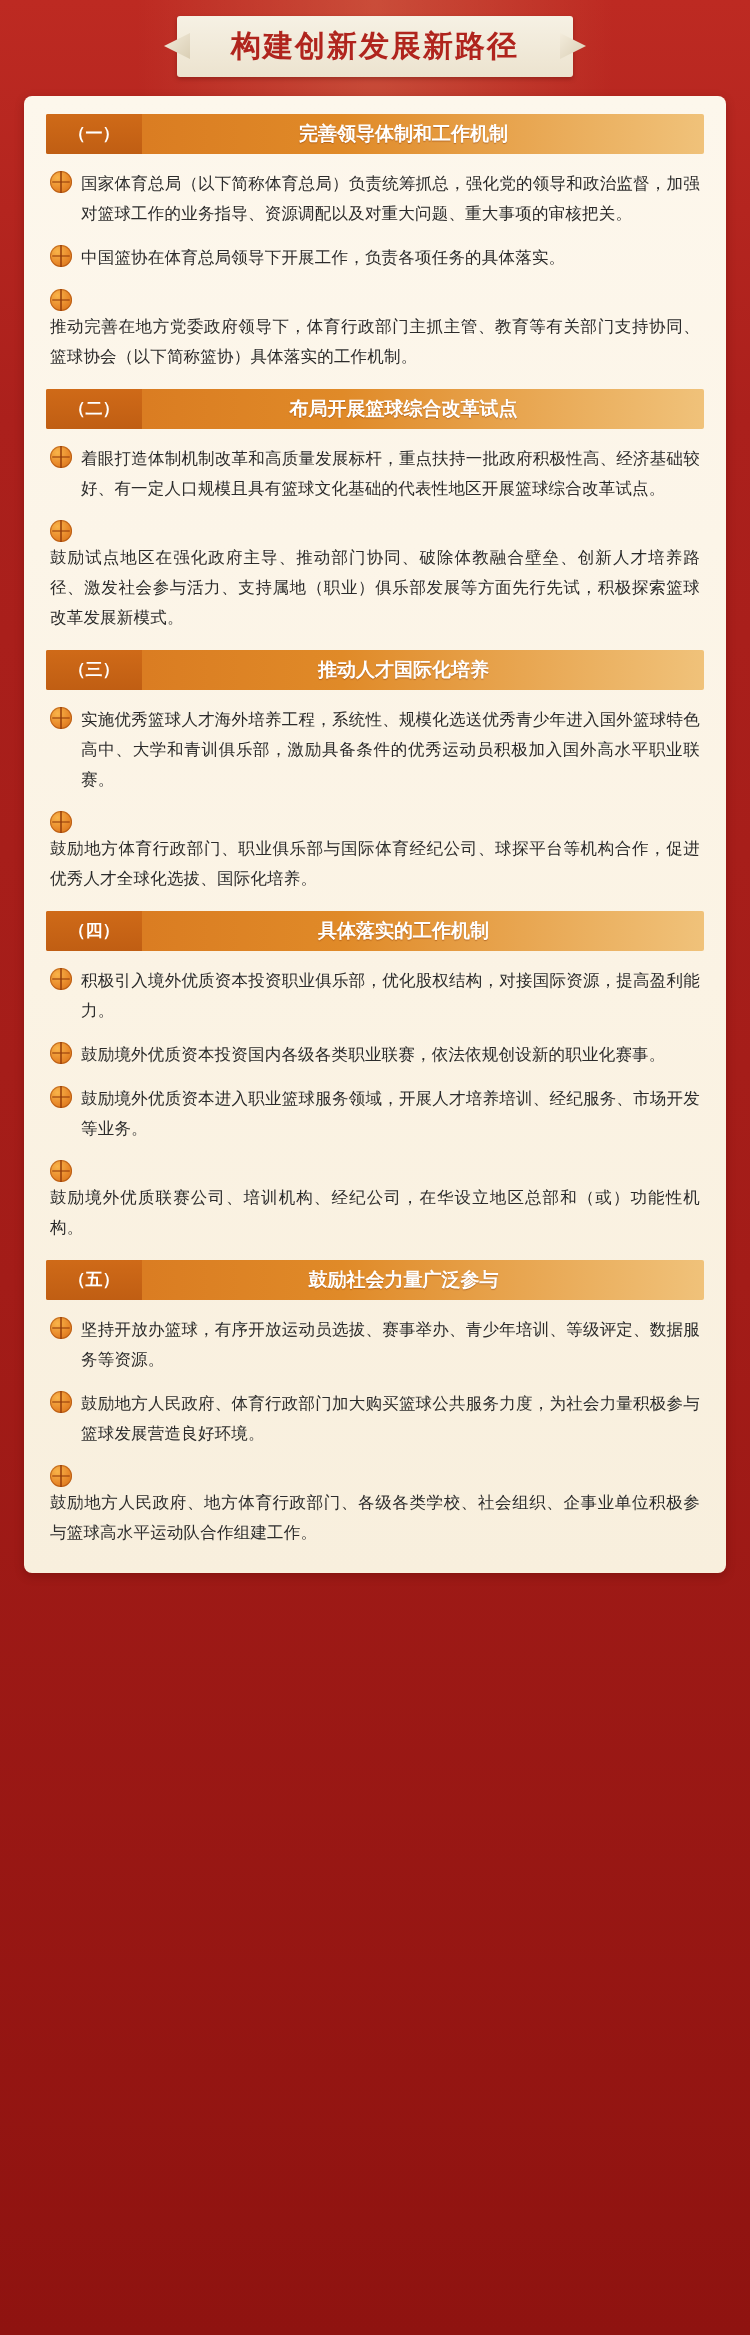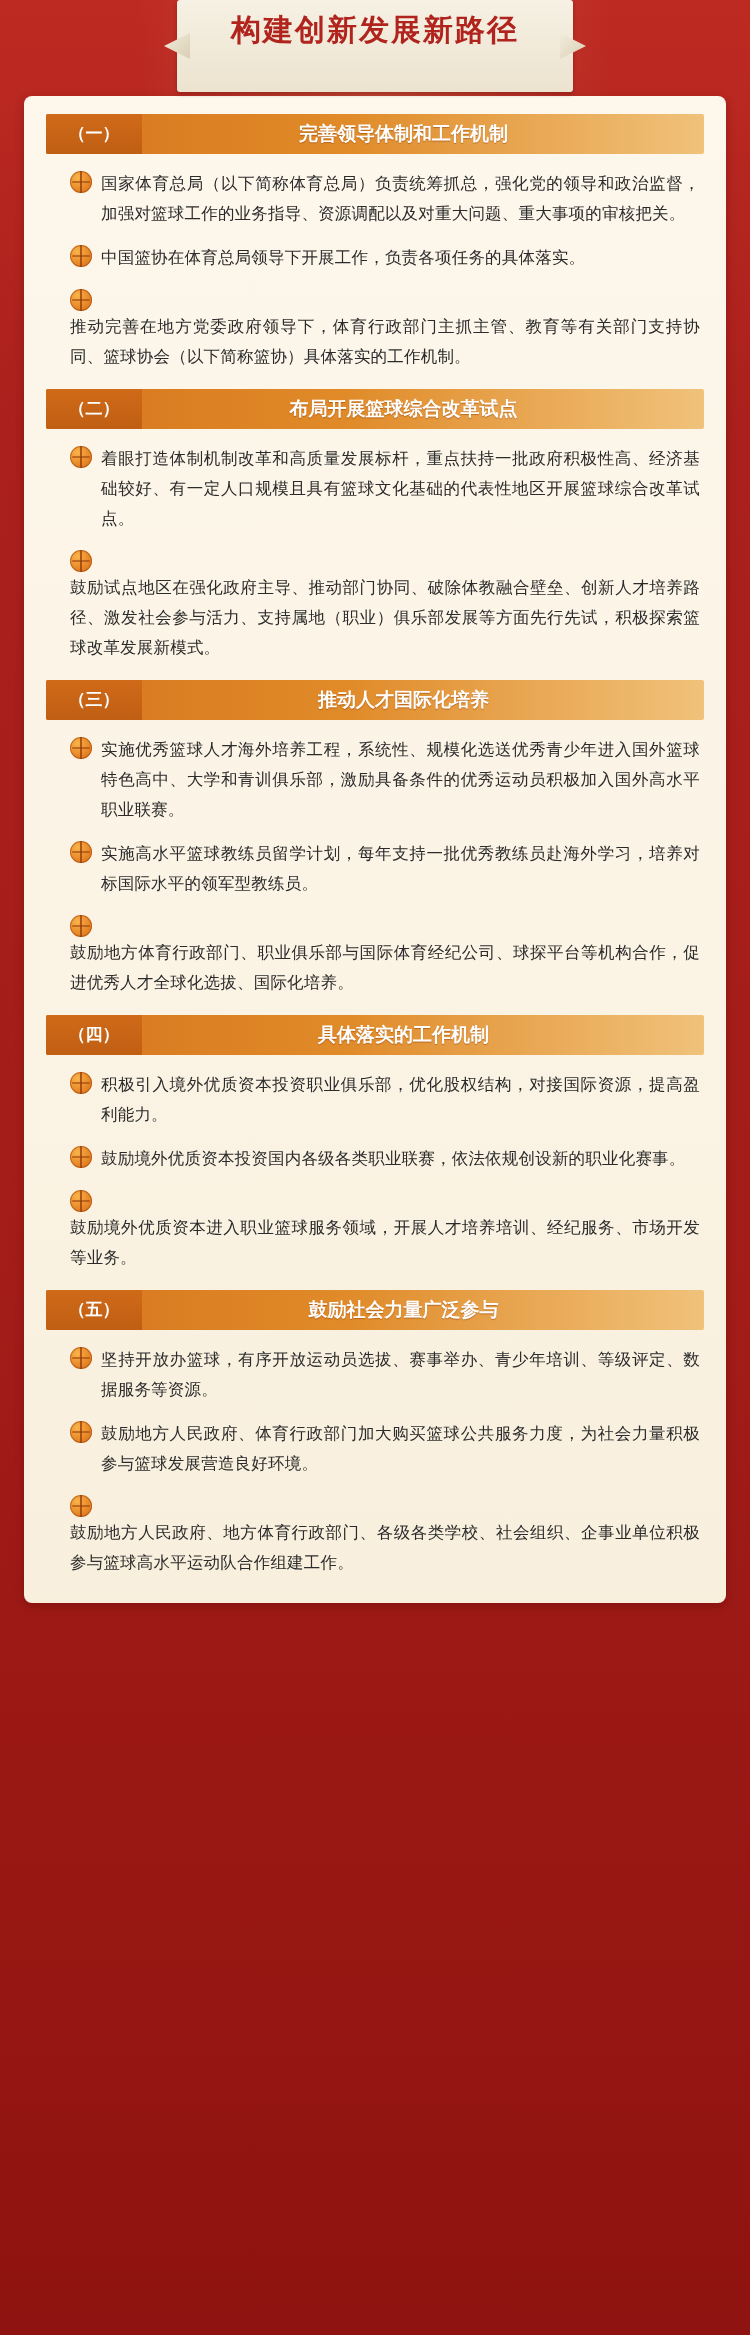--- a/index.html
+++ b/index.html
@@ -18,20 +18,21 @@
     padding: 0 0 40px 0;
     background:
       radial-gradient(ellipse at 50% 0%, rgba(255,215,150,0.20) 0%, rgba(255,215,150,0) 45%),
       linear-gradient(180deg, #bd2a22 0%, #ab201c 18%, #a31c18 55%, #8f1310 100%);
   }
   
   .banner {
     position: relative;
     height: 92px;
     display: flex;
+    align-items: center;
     justify-content: center;
   }
   .banner-plate {
     position: relative;
     display: inline-block;
     padding: 10px 54px;
     background: linear-gradient(180deg, #f6f1e4 0%, #ece3cf 100%);
     border-radius: 3px;
     box-shadow: 0 2px 4px rgba(80,10,5,0.35);
   }
@@ -83,21 +84,21 @@
   }
   .sec-head .htxt {
     flex: 1 1 auto;
     text-align: center;
     font-size: 19px;
     font-weight: bold;
     color: #ffffff;
     padding-right: 39px;
     text-shadow: 0 1px 1px rgba(130,50,0,0.45);
   }
-  .sec-body { padding: 0 26px; margin-left: 20px; }
+  .sec-body { padding: 0 26px; }
   
   .item {
     display: flex;
     align-items: flex-start;
     margin: 0 0 14px 0;
   }
   .item:last-child { margin-bottom: 4px; flex-direction: column; }
   .ball {
     flex: 0 0 22px;
     width: 22px; height: 22px;
@@ -190,24 +191,20 @@
         <div class="num">（三）</div>
         <div class="htxt">推动人才国际化培养</div>
       </div>
       <div class="sec-body">
         <div class="item">
           <span class="ball"></span>
           <div class="txt">实施优秀篮球人才海外培养工程，系统性、规模化选送优秀青少年进入国外篮球特色高中、大学和青训俱乐部，激励具备条件的优秀运动员积极加入国外高水平职业联赛。</div>
         </div>
         <div class="item">
           <span class="ball"></span>
-          <div class="txt">实施高水平篮球教练员留学计划，每年支持一批优秀教练员赴海外学习，培养对标国际水平的领军型教练员。</div>
-        </div>
-        <div class="item">
-          <span class="ball"></span>
           <div class="txt">鼓励地方体育行政部门、职业俱乐部与国际体育经纪公司、球探平台等机构合作，促进优秀人才全球化选拔、国际化培养。</div>
         </div>
       </div>
     </div>
 
     <div class="group">
       <div class="sec-head">
         <div class="num">（四）</div>
         <div class="htxt">具体落实的工作机制</div>
       </div>
@@ -217,20 +214,24 @@
           <div class="txt">积极引入境外优质资本投资职业俱乐部，优化股权结构，对接国际资源，提高盈利能力。</div>
         </div>
         <div class="item">
           <span class="ball"></span>
           <div class="txt">鼓励境外优质资本投资国内各级各类职业联赛，依法依规创设新的职业化赛事。</div>
         </div>
         <div class="item">
           <span class="ball"></span>
           <div class="txt">鼓励境外优质资本进入职业篮球服务领域，开展人才培养培训、经纪服务、市场开发等业务。</div>
         </div>
+        <div class="item">
+          <span class="ball"></span>
+          <div class="txt">鼓励境外优质联赛公司、培训机构、经纪公司，在华设立地区总部和（或）功能性机构。</div>
+        </div>
       </div>
     </div>
 
     <div class="group">
       <div class="sec-head">
         <div class="num">（五）</div>
         <div class="htxt">鼓励社会力量广泛参与</div>
       </div>
       <div class="sec-body">
         <div class="item">

